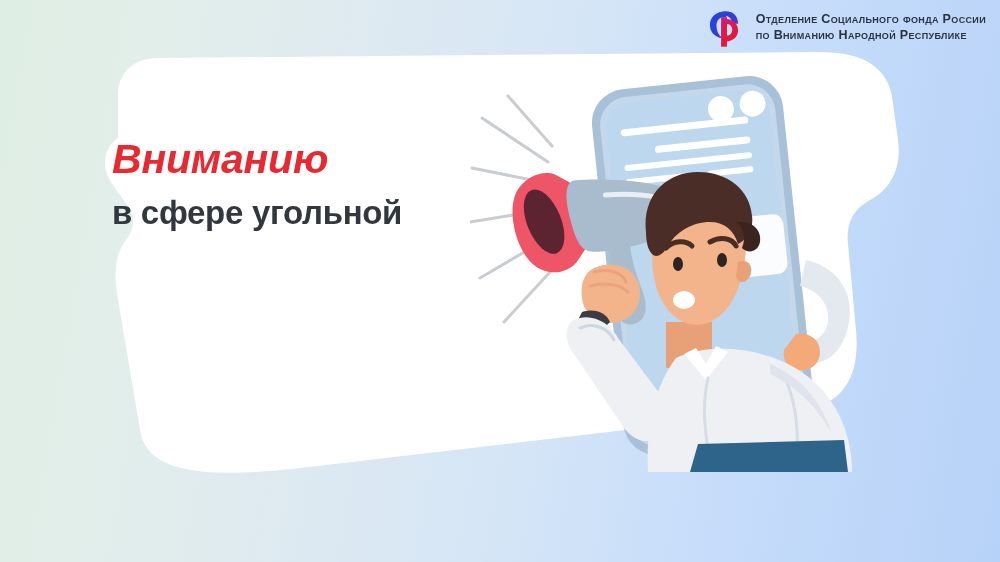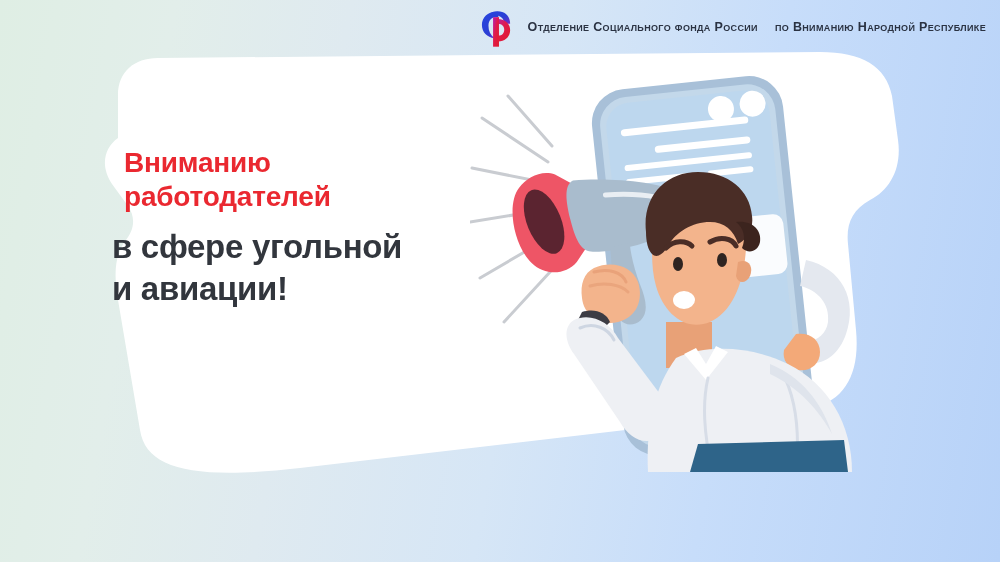--- a/index.html
+++ b/index.html
@@ -34,22 +34,22 @@
     z-index: 40;
   }
   .header-logo {
     width: 42px;
     height: 42px;
     flex: 0 0 42px;
     display: block;
   }
   .header-text {
     display: flex;
-    flex-direction: row;
-    gap: 17px;
+    flex-direction: column;
+    gap: 1px;
     line-height: 1.18;
   }
   .header-line {
     font-size: 12.5px;
     font-weight: bold;
     color: #2a3242;
     font-variant: small-caps;
     letter-spacing: 0.35px;
     white-space: nowrap;
   }
@@ -65,26 +65,27 @@
 
   
   .text-block {
     position: absolute;
     left: 112px;
     top: 134px;
     z-index: 30;
     width: 400px;
   }
   .headline {
-    margin: 12px;
-    font-size: 28px;
+    margin: 0;
+    font-size: 41px;
     line-height: 1.22;
     font-weight: bold;
     color: #ea2830;
     letter-spacing: -0.2px;
+    font-style: italic;
   }
   .subhead {
     margin: 8px 0 0 0;
     font-size: 33px;
     line-height: 1.26;
     font-weight: bold;
     color: #32363d;
     letter-spacing: -0.3px;
   }
   .headline span, .subhead span { display: block; }
@@ -150,25 +151,23 @@
     </svg>
     <div class="header-text">
       <div class="header-line">Отделение Социального фонда России</div>
       <div class="header-line">по Вниманию Народной Республике</div>
     </div>
   </div>
 
   <div class="text-block">
     <h1 class="headline">
       <span>Вниманию</span>
-      <span>работодателей</span>
     </h1>
     <p class="subhead">
       <span>в сфере угольной</span>
-      <span>и авиации!</span>
     </p>
   </div>
 
   <svg class="illustration" viewBox="0 0 430 400" xmlns="http://www.w3.org/2000/svg" aria-hidden="true">
 
     <g transform="rotate(-6 250 200)">
 
       <rect x="138" y="8" width="192" height="368" rx="34" ry="34" fill="#a8c0d8"></rect>
 
       <rect x="146" y="16" width="176" height="352" rx="28" ry="28" fill="#c3d8ea"></rect>

